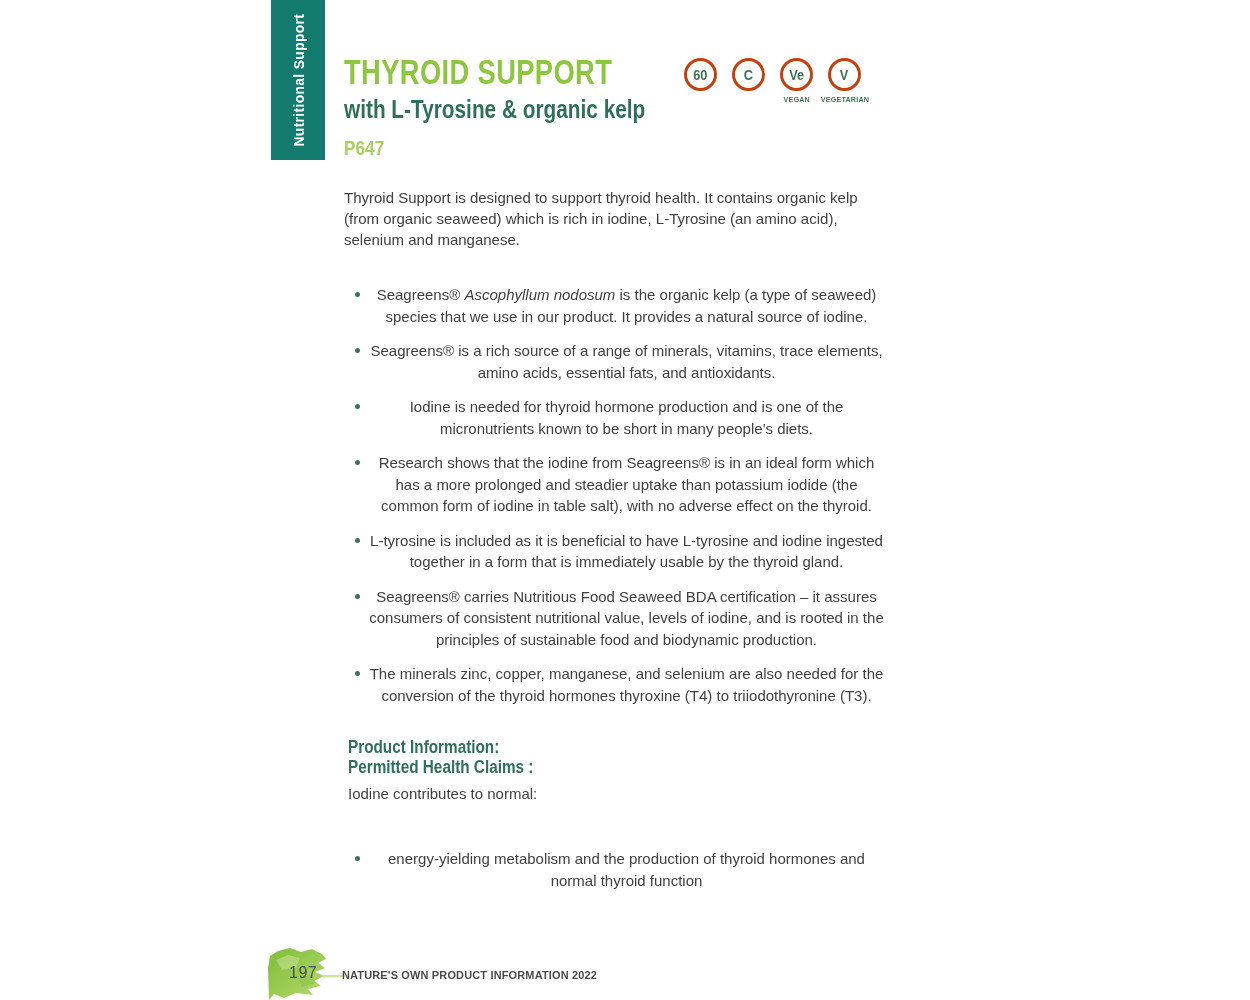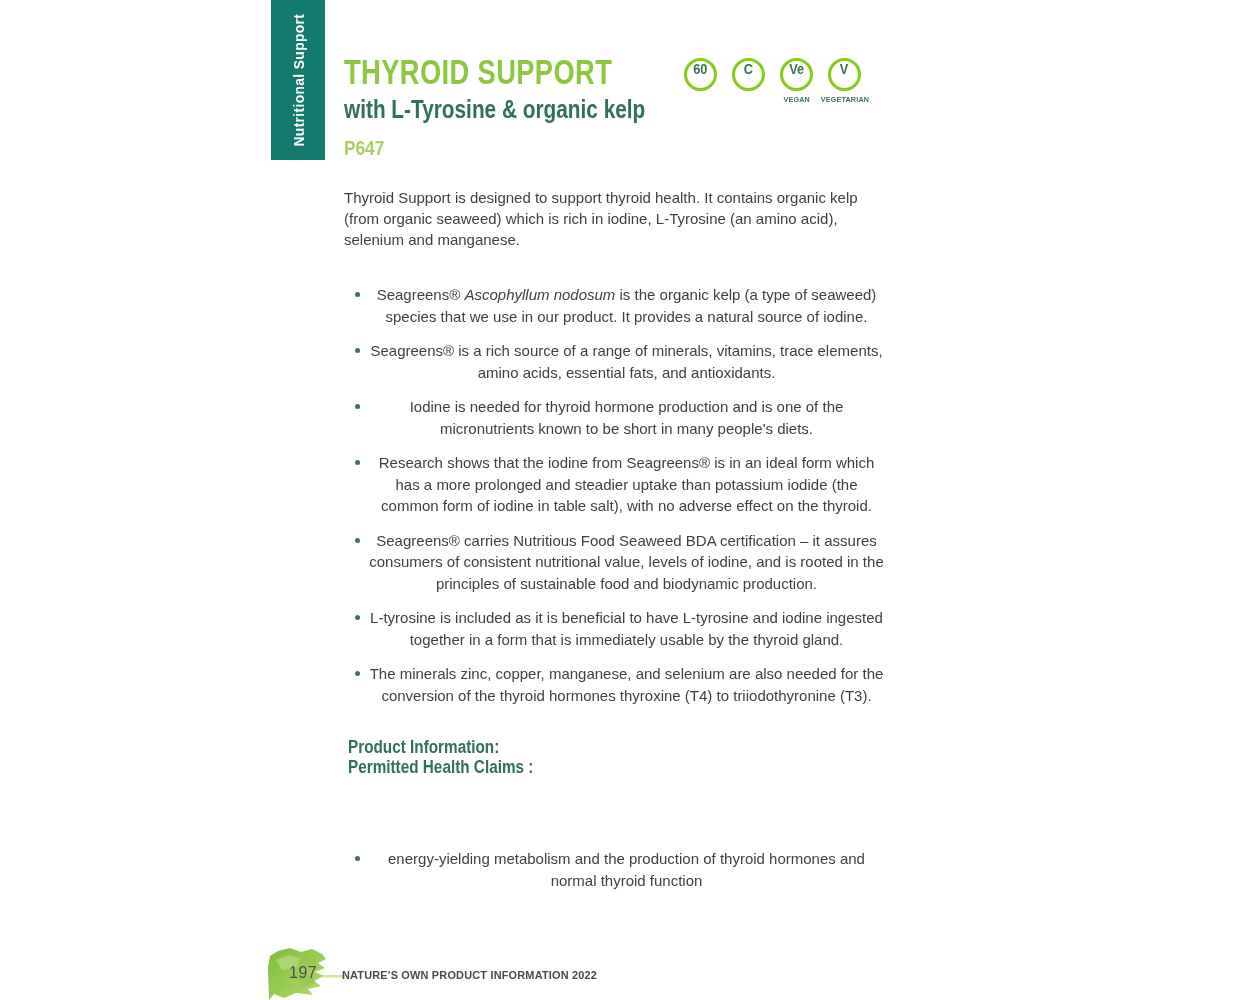--- a/index.html
+++ b/index.html
@@ -44,22 +44,22 @@
   }
 
   
   .badge-row {
     position:absolute; left:684px; top:58px;
     display:flex; gap:15px; align-items:flex-start;
   }
   .badge { display:flex; flex-direction:column; align-items:center; width:33px; }
   .badge-circle {
     width:33px; height:33px; border-radius:50%;
-    border:3px solid #84cc16;
-    display:flex; justify-content:center;
+    border:3px solid #c2410c;
+    display:flex; align-items:center; justify-content:center;
     color:#3e7355; font-weight:bold; font-size:15px; line-height:1;
   }
   .badge-circle span { transform:scaleX(0.85); }
   .badge-sub {
     margin-top:4px; font-size:8px; font-weight:bold; color:#3e7355;
     white-space:nowrap; transform:scaleX(0.9); letter-spacing:0.2px;
   }
 
   
   .intro {
@@ -139,28 +139,29 @@
       </div>
     </div>
 
   <p class="intro">Thyroid Support is designed to support thyroid health. It contains organic kelp (from organic seaweed) which is rich in iodine, L-Tyrosine (an amino acid), selenium and manganese.</p>
 
   <ul class="dot-list benefits-list">
       <li><span>Seagreens® </span><em>Ascophyllum nodosum</em><span> is the organic kelp (a type of seaweed) species that we use in our product. It provides a natural source of iodine.</span></li>
       <li><span>Seagreens® is a rich source of a range of minerals, vitamins, trace elements, amino acids, essential fats, and antioxidants.</span></li>
       <li><span>Iodine is needed for thyroid hormone production and is one of the micronutrients known to be short in many people's diets.</span></li>
       <li><span>Research shows that the iodine from Seagreens® is in an ideal form which has a more prolonged and steadier uptake than potassium iodide (the common form of iodine in table salt), with no adverse effect on the thyroid.</span></li>
+      <li><span>L-tyrosine is included as it is beneficial to have L-tyrosine and iodine ingested together in a form that is immediately usable by the thyroid gland.</span></li>
       <li><span>Seagreens® carries Nutritious Food Seaweed BDA certification – it assures consumers of consistent nutritional value, levels of iodine, and is rooted in the principles of sustainable food and biodynamic production.</span></li>
-      <li><span>L-tyrosine is included as it is beneficial to have L-tyrosine and iodine ingested together in a form that is immediately usable by the thyroid gland.</span></li>
       <li><span>The minerals zinc, copper, manganese, and selenium are also needed for the conversion of the thyroid hormones thyroxine (T4) to triiodothyronine (T3).</span></li>
     </ul>
 
   <div class="info-section">
     <div class="info-heading">Product Information:</div>
     <div class="info-heading">Permitted Health Claims :</div>
+    <p class="info-text">Iodine contributes to normal:</p>
   </div>
 
   <ul class="dot-list claims-list">
       <li><span>energy-yielding metabolism and the production of thyroid hormones and normal thyroid function</span></li>
     </ul>
 
   <svg class="footer-splash" viewBox="0 0 78 52" xmlns="http://www.w3.org/2000/svg">
     <defs>
       <linearGradient id="splashGrad" x1="0" y1="0" x2="1" y2="1">
         <stop offset="0" stop-color="#7fbd3a"></stop>

